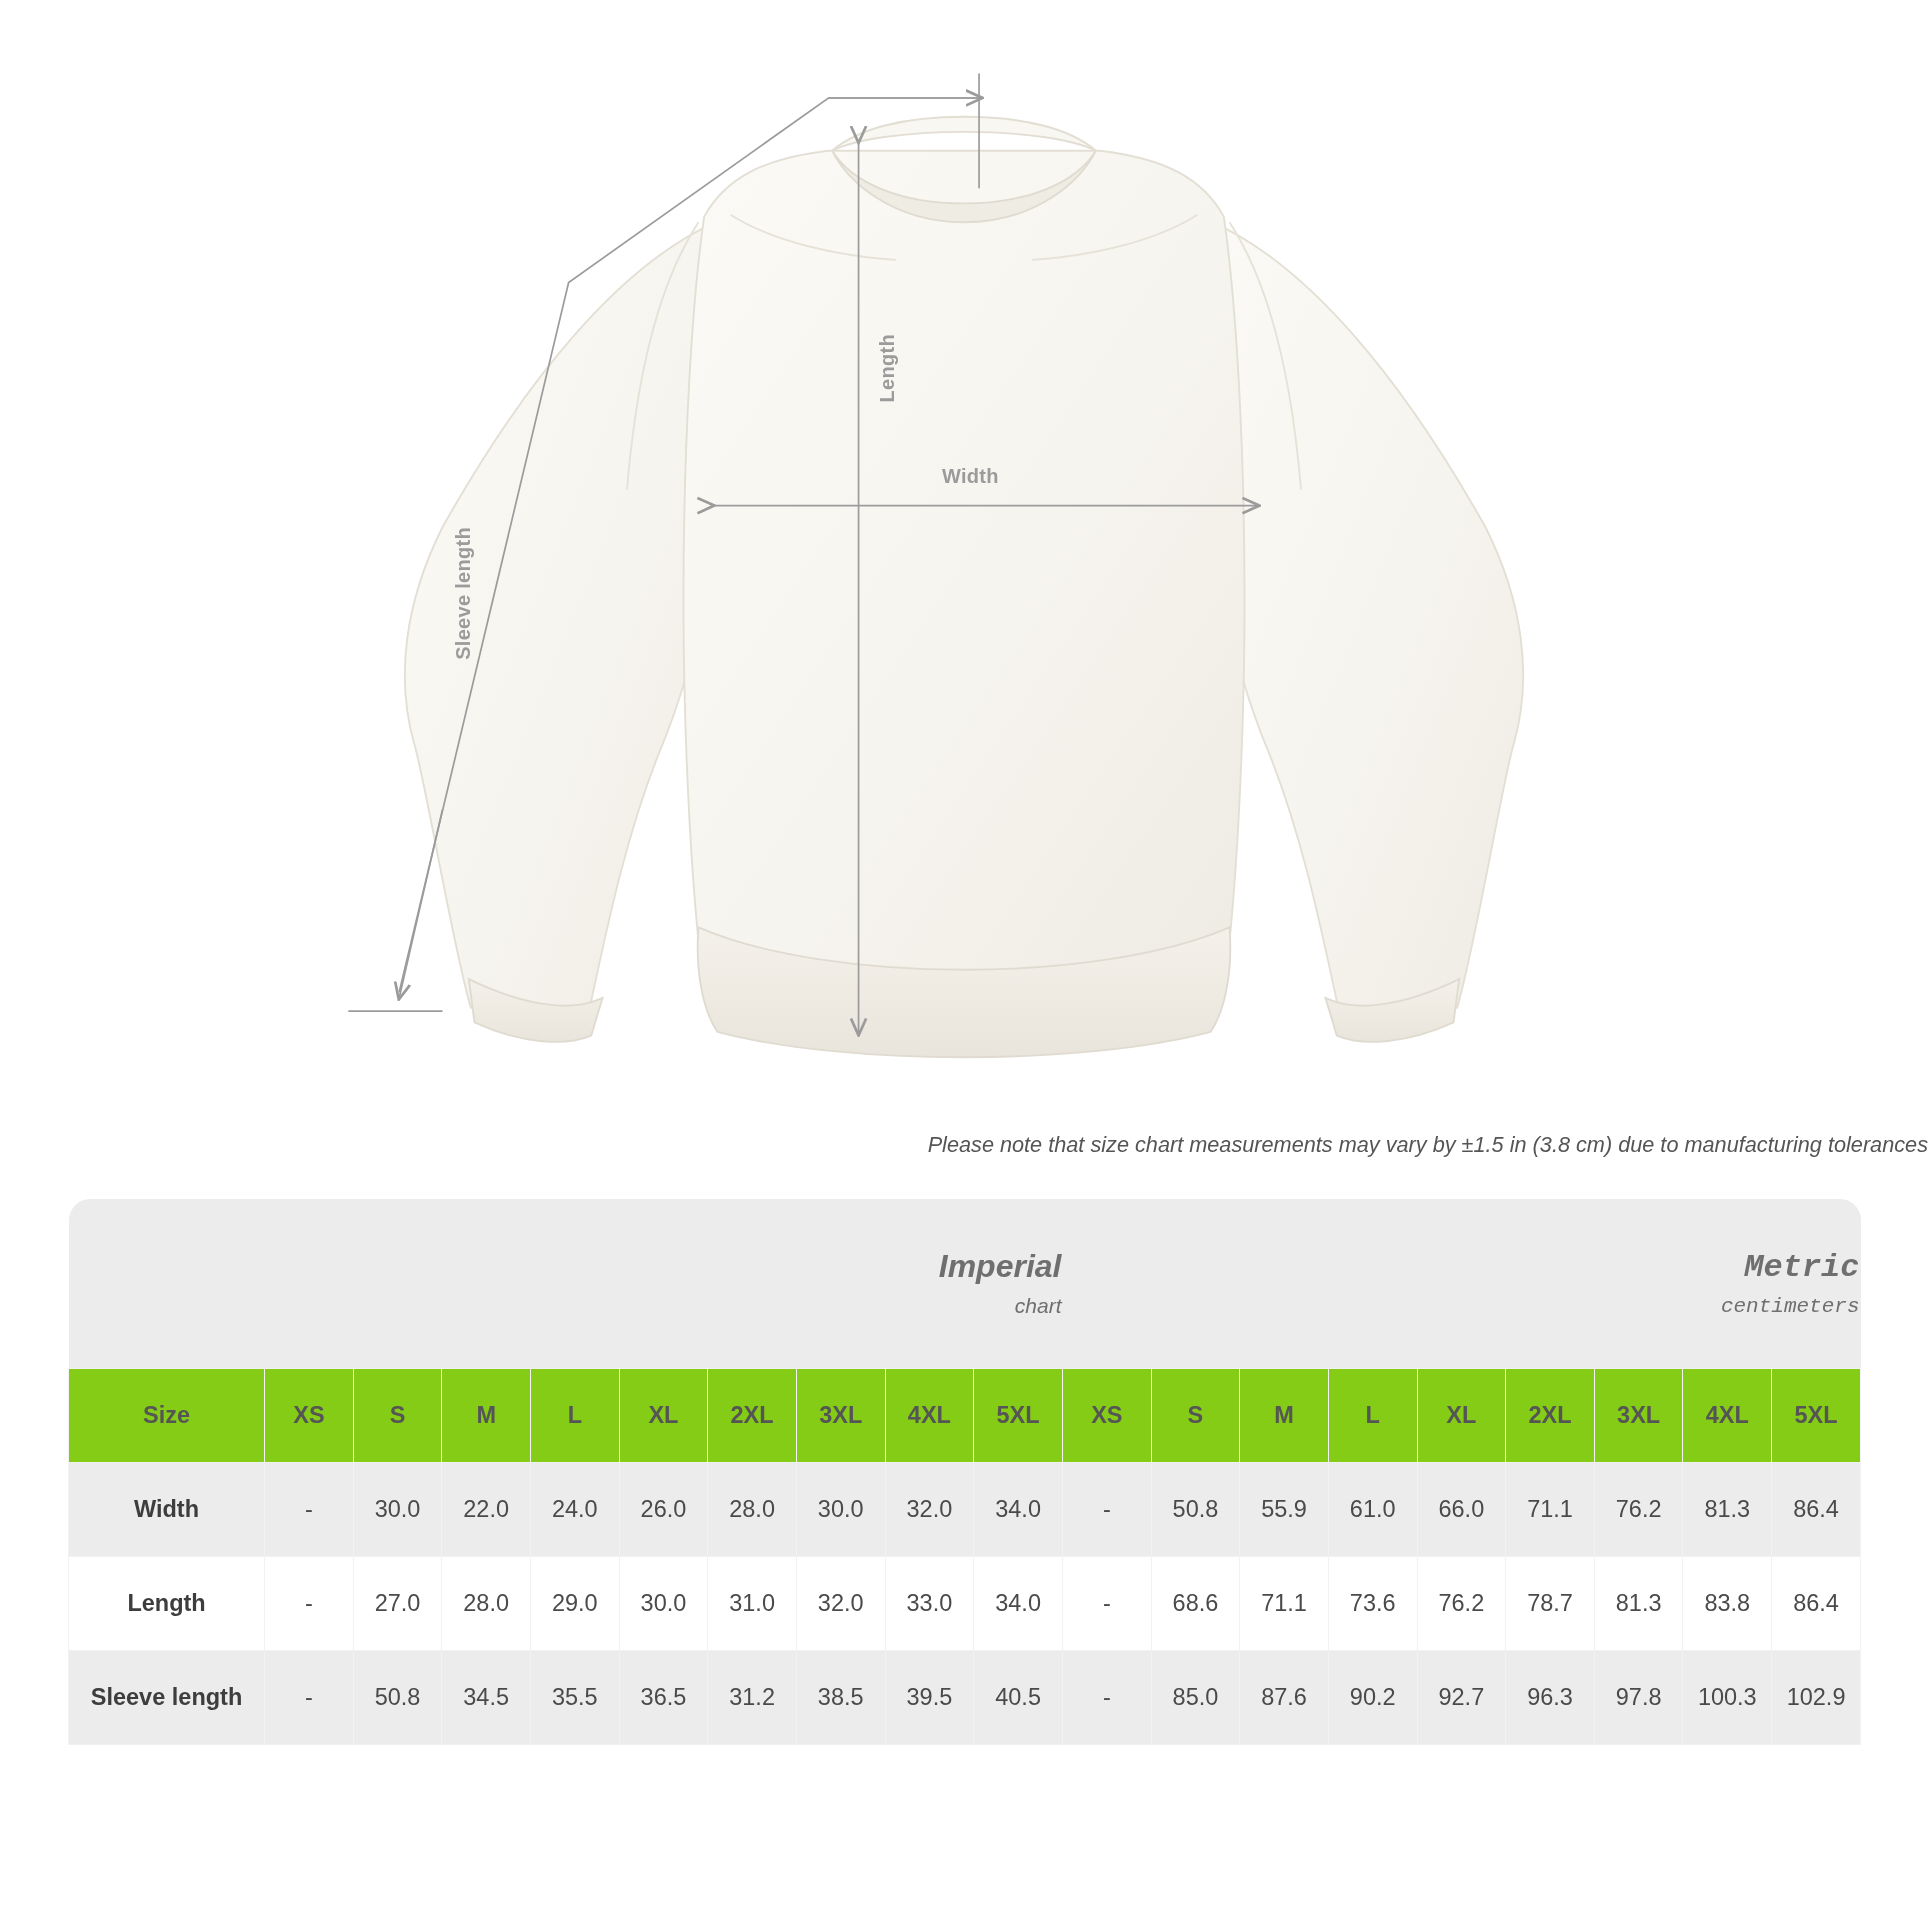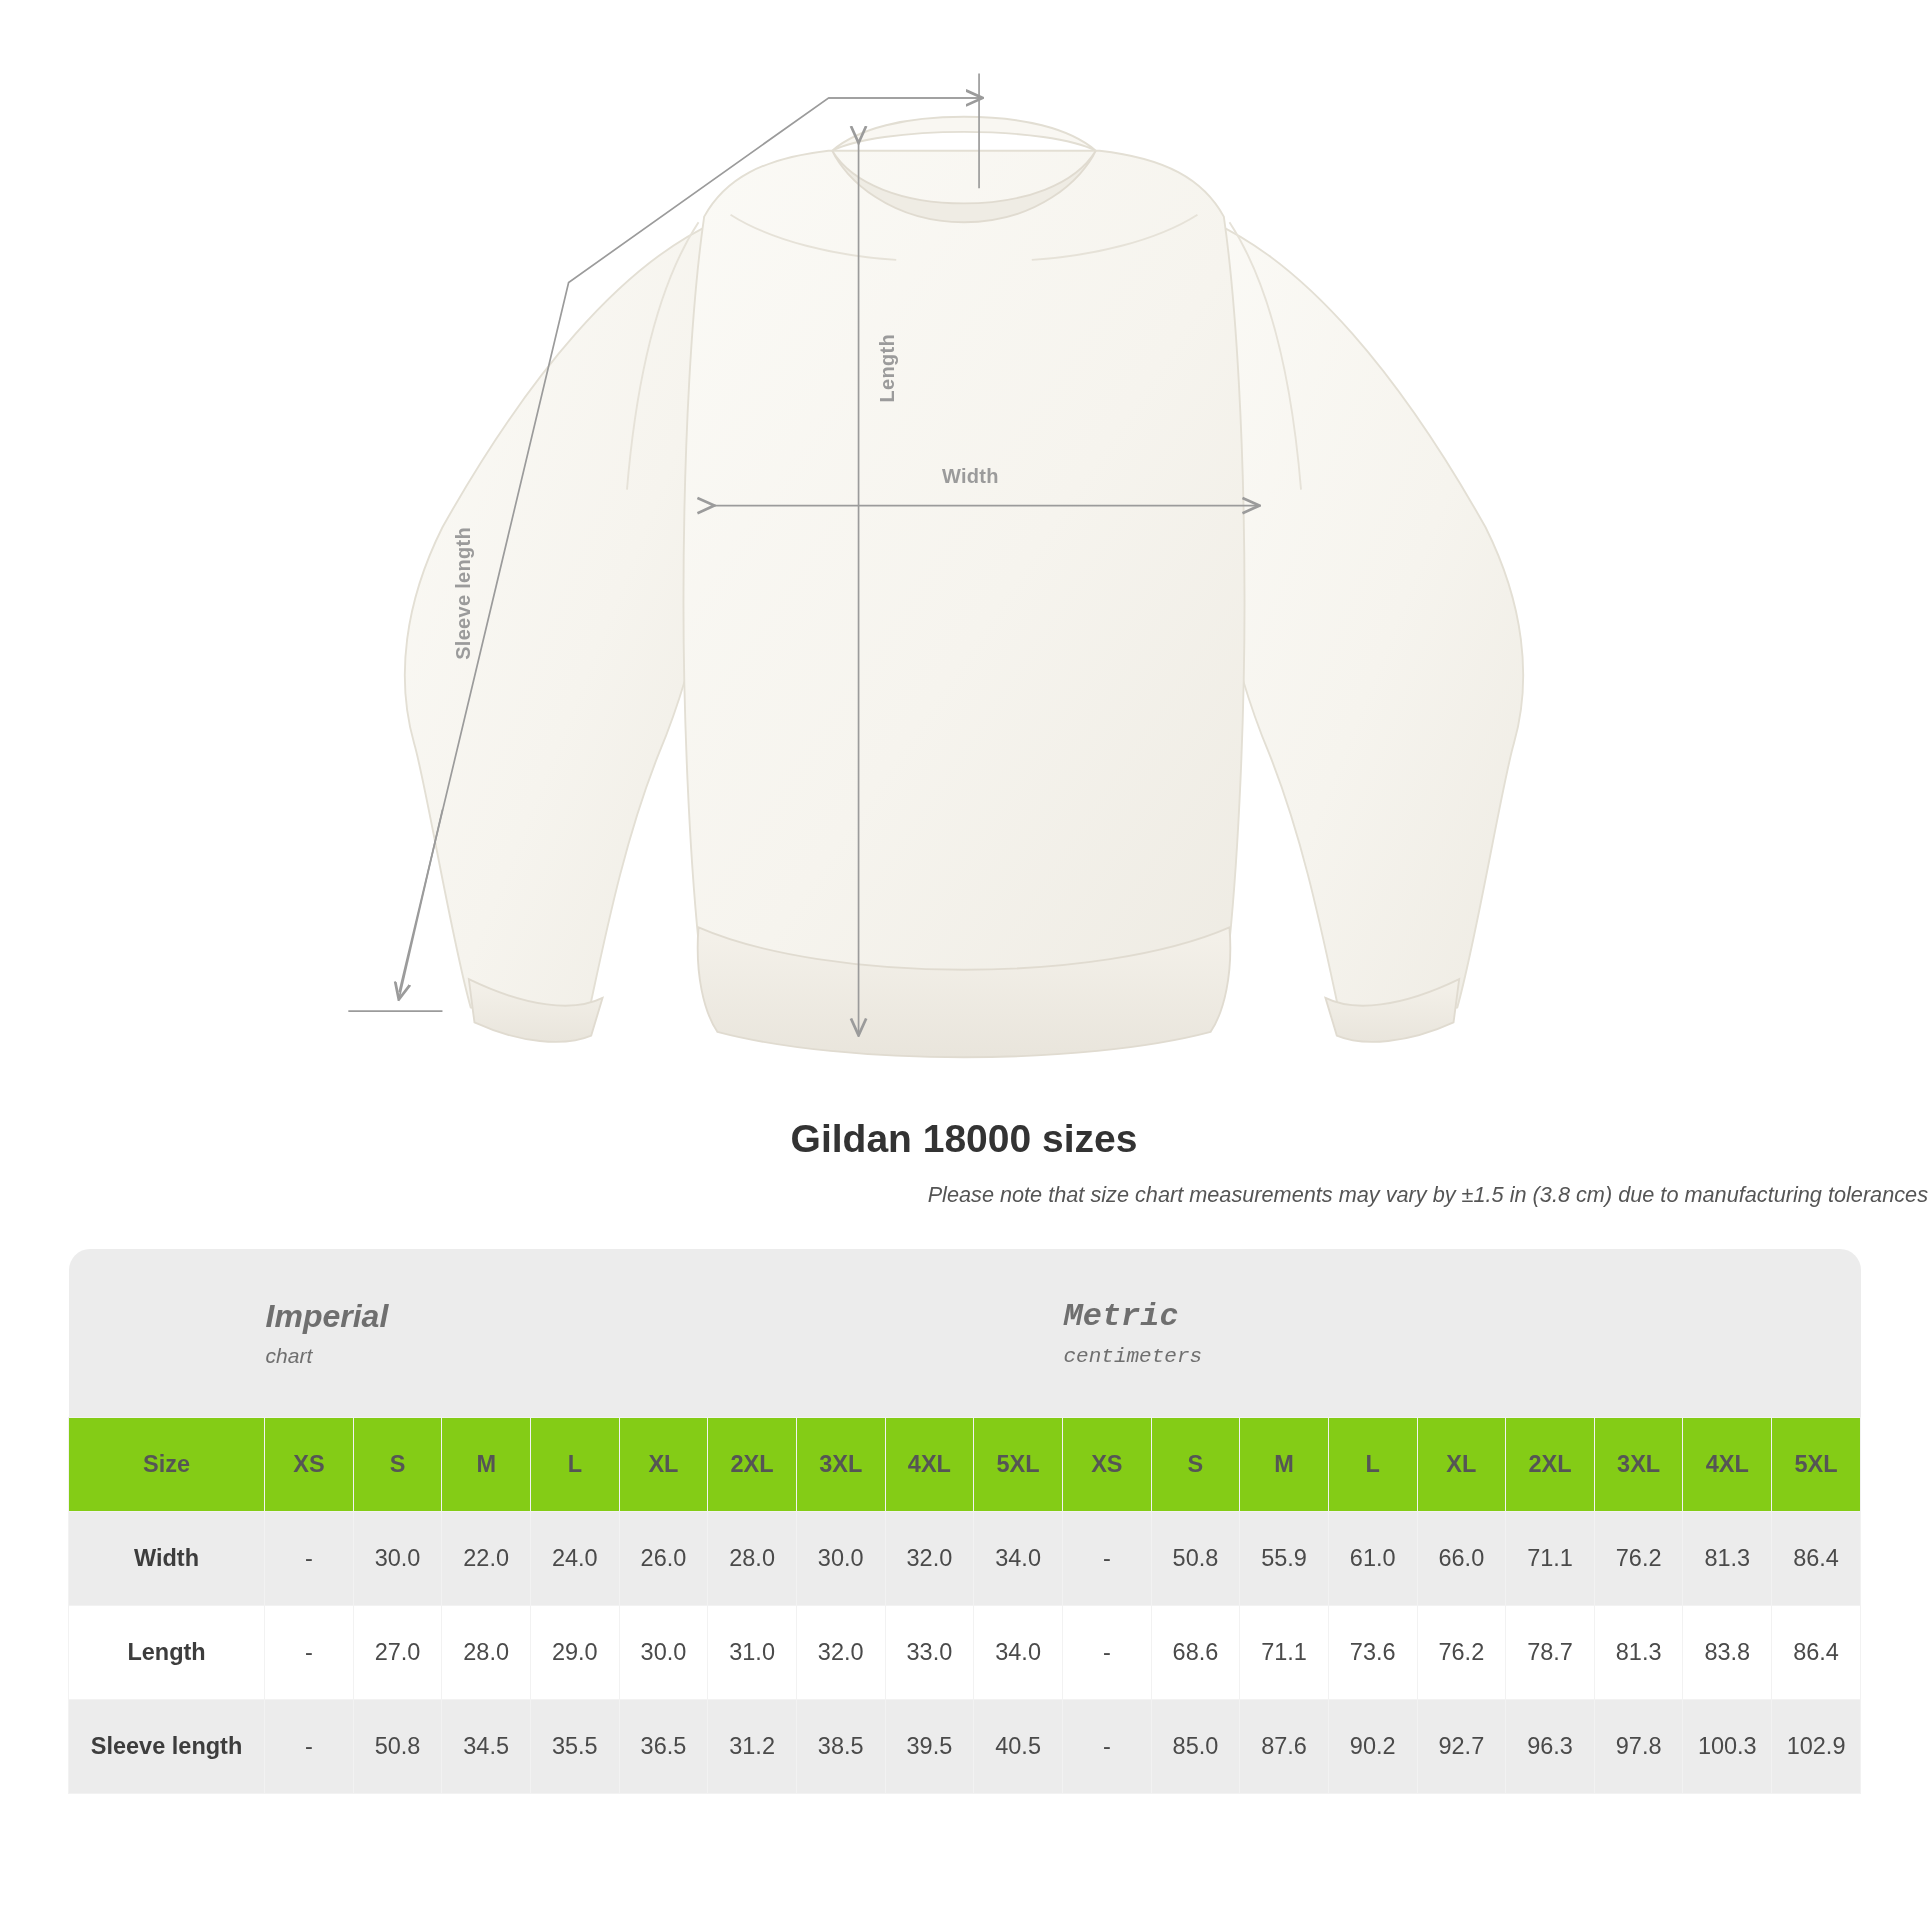--- a/index.html
+++ b/index.html
@@ -77,21 +77,21 @@
   }
   table.size-chart {
     border-collapse: collapse;
     width: 100%;
     table-layout: fixed;
   }
   table.size-chart tr.unit-row td {
     background: #ececec;
     height: 169px;
     vertical-align: middle;
-    text-align: left;
+    text-align: right;
     border: none;
     margin-top: 36px;
   }
   .unit-name {
     font-size: 32px;
     font-weight: bold;
     font-style: italic;
     color: #6f6f6f;
   }
   .unit-sub {
@@ -198,21 +198,20 @@
           <line x1="1040" y1="78" x2="1040" y2="200"></line>
         </g>
       </svg>
 
       <div class="dim-label width">Width</div>
       <div class="dim-label length">Length</div>
       <div class="dim-label sleeve">Sleeve length</div>
     </div>
   </div>
 
-  <div class="title">Gildan 18000 sizes</div>
   <div class="subtitle">Please note that size chart measurements may vary by ±1.5 in (3.8 cm) due to manufacturing tolerances</div>
 
   <div class="table-wrap">
     <table class="size-chart">
       <colgroup>
         <col class="col-label">
         <col class="col-val">
           <col class="col-val">
           <col class="col-val">
           <col class="col-val">

